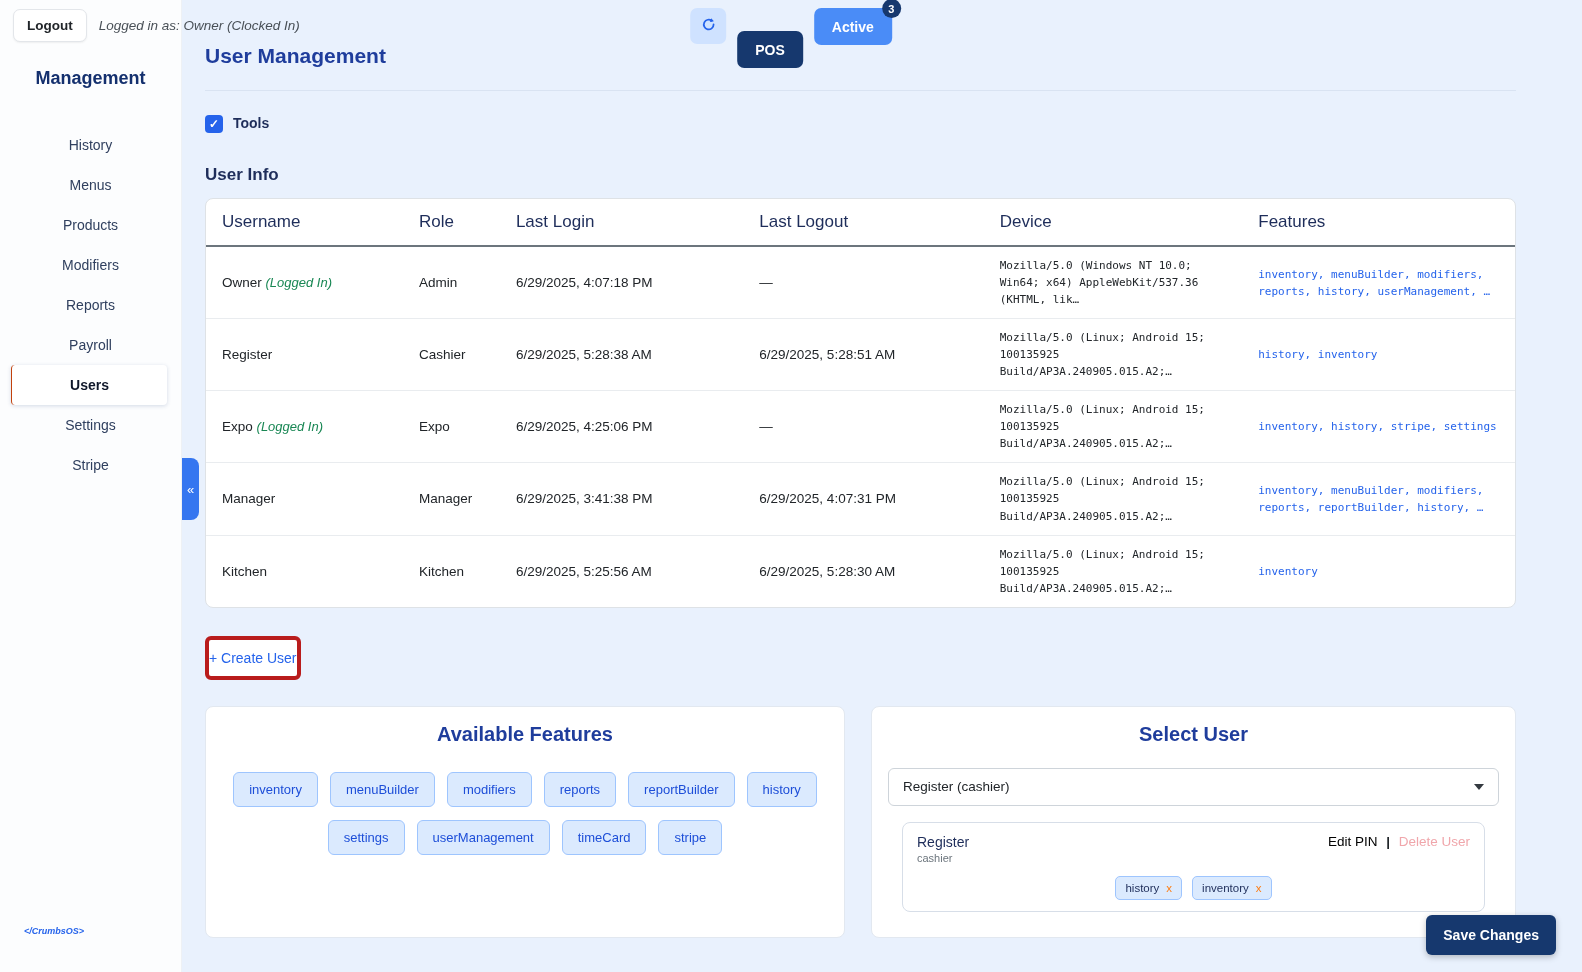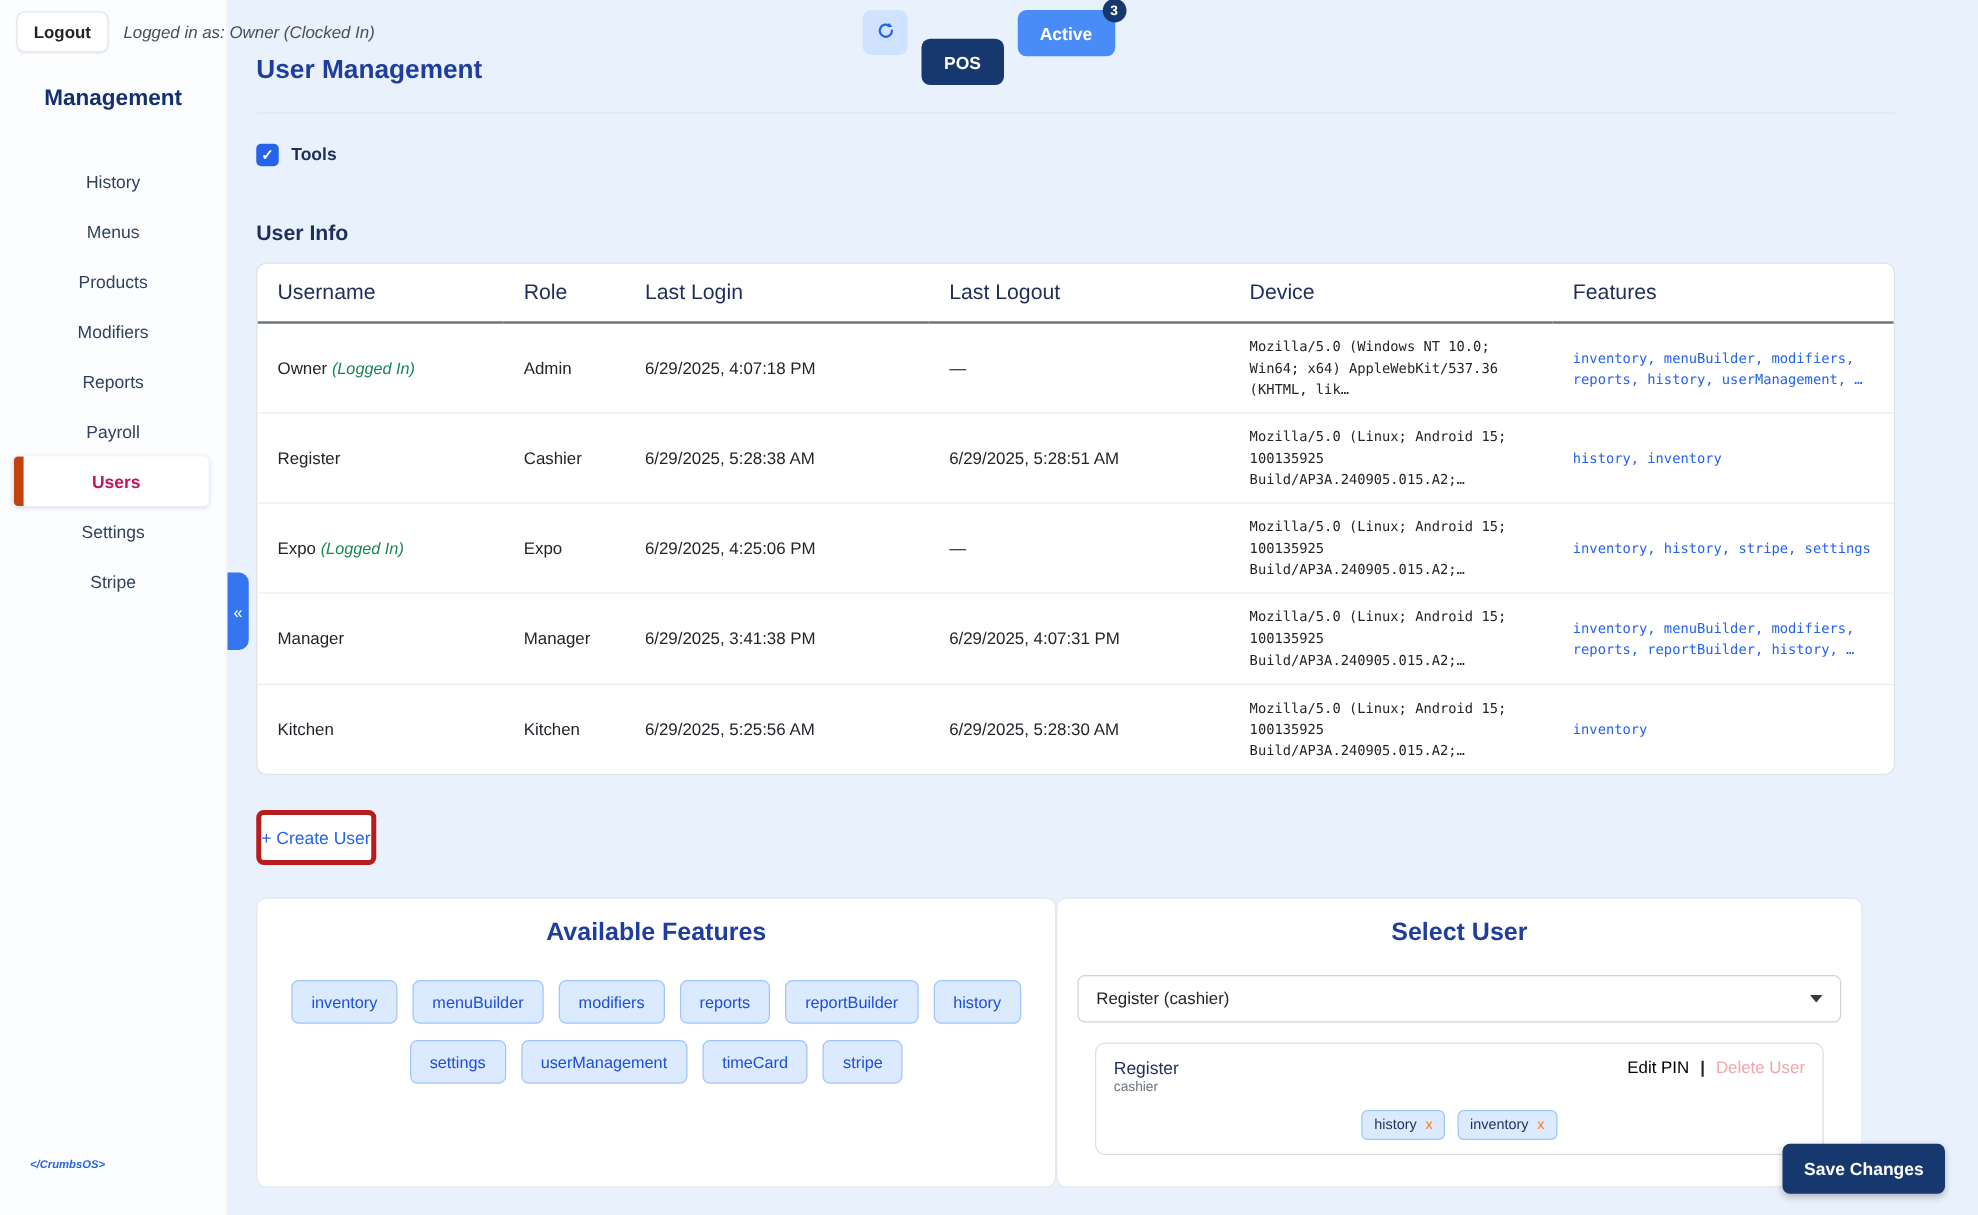--- a/index.html
+++ b/index.html
@@ -19,23 +19,23 @@
   .sidebar-title {
     margin-top:68px; text-align:center;
     font-size:18px; font-weight:700; color:#14306e;
   }
   .sidebar-nav { margin-top:36px; }
   .side-item {
     text-align:center; padding:12px 0; font-size:14px; font-weight:500;
     color:#30405f; cursor:pointer;
   }
   .side-item.active {
-    background:#ffffff; margin:0 14px 0 11px; border-left:8px solid #c2410c;
+    background:#ffffff; margin:0 14px 0 11px; border-left:1px solid #c2410c;
     border-radius:4px; box-shadow:0 1px 4px rgba(30,60,120,.18);
-    color:#be185d; font-weight:600;
+    color:#0f172a; font-weight:600;
   }
   .collapse-tab {
     position:absolute; left:182px; top:458px; width:17px; height:62px;
     background:#3576f0; color:#fff; border-radius:0 8px 8px 0;
     display:flex; align-items:center; justify-content:center;
     font-size:13px; cursor:pointer; z-index:3;
   }
   .crumbs-logo {
     position:absolute; left:24px; bottom:36px;
     font-size:9px; font-weight:700; font-style:italic; color:#2563eb;
@@ -79,21 +79,21 @@
   }
   .page-title { font-size:21px; font-weight:700; color:#1f3d9c; }
   .title-divider { border:none; border-top:1px solid #d9e3f2; margin-top:22px; }
   .tools-row { margin-top:24px; display:flex; align-items:flex-start; gap:10px; }
   .checkbox {
     width:18px; height:18px; background:#2563eb; border-radius:4px;
     display:flex; align-items:center; justify-content:center; cursor:pointer;
   }
   .checkbox::after { content:"✓"; color:#fff; font-size:12px; font-weight:700; }
   .tools-label { font-size:14px; font-weight:600; color:#1e2d5a; }
-  .section-title { margin-top:44px; font-size:17px; font-weight:700; color:#1e2d5a; }
+  .section-title { margin-top:32px; font-size:17px; font-weight:700; color:#1e2d5a; }
   
   .table-card {
     margin-top:13px; background:#fff; border:1px solid #dee2e6; border-radius:8px;
     overflow:hidden;
   }
   table { width:100%; border-collapse:collapse; table-layout:fixed; }
   th {
     text-align:left; font-size:17px; font-weight:400; color:#1e2d5a;
     padding:13px 16px; border-bottom:2px solid #6c757d;
   }
@@ -106,21 +106,21 @@
   .col-logout{width:238px;} .col-device{width:256px;} .col-feat{width:270px;}
   .logged-in { color:#198754; font-style:italic; font-size:13px; }
   .mono { font-family:"DejaVu Sans Mono", monospace; font-size:11px; line-height:1.55; }
   .mono.features { color:#2563eb; }
   
   .create-user-btn {
     margin-top:28px; background:#fff; border:4px solid #b91c1c; color:#2563eb;
     border-radius:6px; padding:10px 0; font-size:14px; font-weight:500; cursor:pointer;
   }
   
-  .panels { margin-top:26px; display:flex; }
+  .panels { margin-top:26px; display:flex; gap:26px; }
   .panel {
     background:#fff; border:1px solid #e2e8f0; border-radius:8px; height:232px;
     padding:16px 16px;
   }
   .panel.features { width:640px; }
   .panel.select-user { width:645px; }
   .panel-title { text-align:center; font-size:20px; font-weight:700; color:#1f3d9c; }
   .chips-wrap { margin-top:26px; display:flex; flex-direction:column; gap:13px; align-items:center; }
   .chip-row { display:flex; gap:12px; justify-content:center; }
   .chip {

